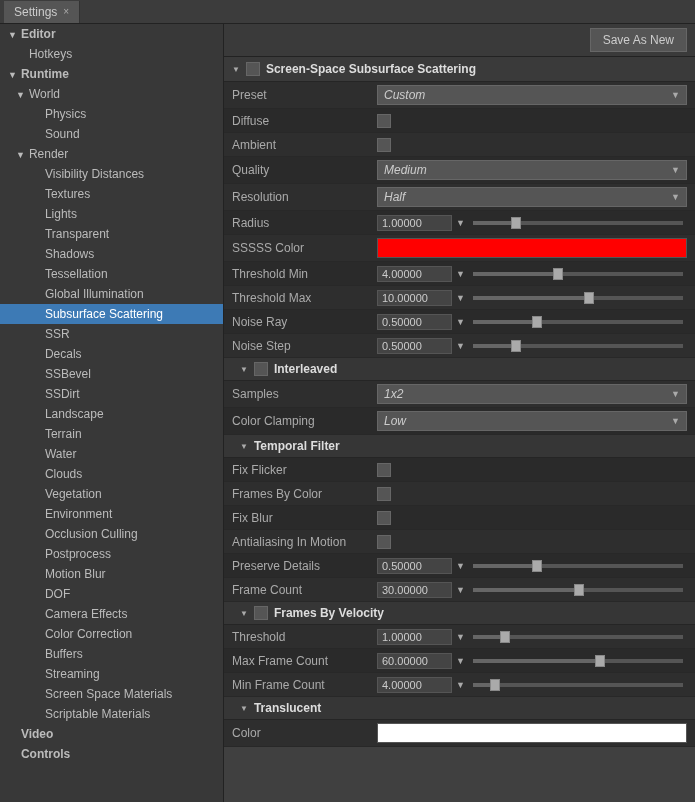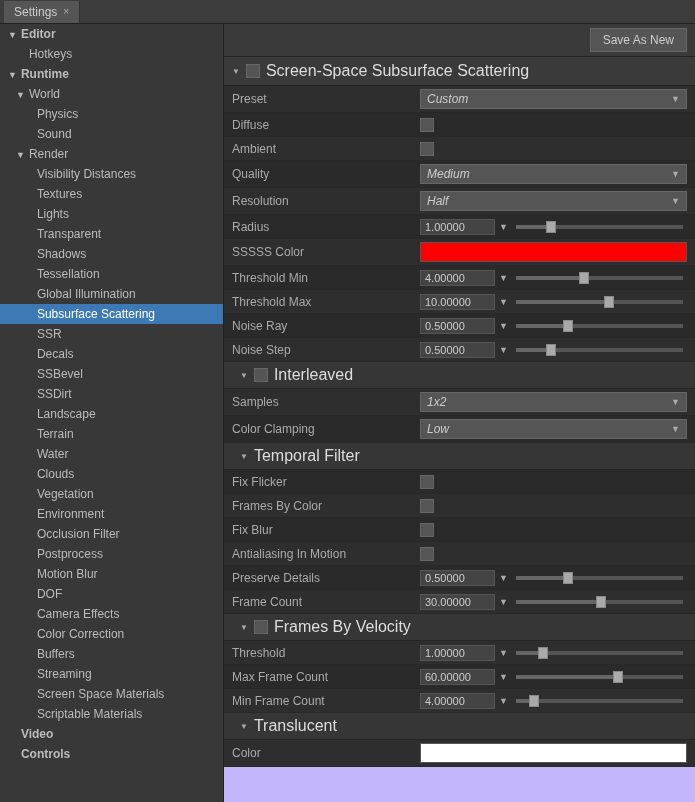--- a/index.html
+++ b/index.html
@@ -55,27 +55,27 @@
     }
     .sidebar-item {
       padding: 3px 8px;
       cursor: pointer;
       color: #bbb;
       white-space: nowrap;
     }
     .sidebar-item.selected { background: #3d7ab5; color: #fff; }
     .sidebar-item.level0 { font-weight: bold; padding-left: 8px; }
     .sidebar-item.level1 { padding-left: 16px; }
-    .sidebar-item.level2 { padding-left: 24px; }
+    .sidebar-item.level2 { padding-left: 32px; }
     .sidebar-arrow { margin-right: 4px; font-size: 9px; }
 
     
     .content {
       flex: 1;
-      background: #c4b5fd;
+      background: #404040;
       overflow-y: auto;
       padding: 0;
     }
 
     
     .toolbar {
       background: #3a3a3a;
       padding: 4px 8px;
       display: flex;
       justify-content: flex-end;
@@ -100,30 +100,29 @@
       border-bottom: 1px solid #252525;
       cursor: pointer;
     }
     .section-arrow { font-size: 9px; color: #aaa; }
     .section-checkbox {
       width: 14px; height: 14px;
       background: #555;
       border: 1px solid #666;
       display: inline-block;
     }
-    .section-title { font-weight: normal; color: #ddd; font-size: 16px; }
+    .section-title { font-weight: bold; color: #ddd; font-size: 12px; }
 
     
     .prop-row {
       display: flex;
       align-items: center;
       padding: 3px 8px;
       border-bottom: 1px solid #282828;
       min-height: 24px;
-      gap: 43px;
     }
     .prop-row:nth-child(even) { background: #2a2a2a; }
     .prop-row:nth-child(odd) { background: #2e2e2e; }
 
     .prop-label {
       width: 145px;
       color: #aaa;
       flex-shrink: 0;
       font-size: 12px;
     }
@@ -242,21 +241,21 @@
       <div class="sidebar-item level2"><span class="sidebar-arrow" style="visibility:hidden">▼</span><span>SSR</span></div>
       <div class="sidebar-item level2"><span class="sidebar-arrow" style="visibility:hidden">▼</span><span>Decals</span></div>
       <div class="sidebar-item level2"><span class="sidebar-arrow" style="visibility:hidden">▼</span><span>SSBevel</span></div>
       <div class="sidebar-item level2"><span class="sidebar-arrow" style="visibility:hidden">▼</span><span>SSDirt</span></div>
       <div class="sidebar-item level2"><span class="sidebar-arrow" style="visibility:hidden">▼</span><span>Landscape</span></div>
       <div class="sidebar-item level2"><span class="sidebar-arrow" style="visibility:hidden">▼</span><span>Terrain</span></div>
       <div class="sidebar-item level2"><span class="sidebar-arrow" style="visibility:hidden">▼</span><span>Water</span></div>
       <div class="sidebar-item level2"><span class="sidebar-arrow" style="visibility:hidden">▼</span><span>Clouds</span></div>
       <div class="sidebar-item level2"><span class="sidebar-arrow" style="visibility:hidden">▼</span><span>Vegetation</span></div>
       <div class="sidebar-item level2"><span class="sidebar-arrow" style="visibility:hidden">▼</span><span>Environment</span></div>
-      <div class="sidebar-item level2"><span class="sidebar-arrow" style="visibility:hidden">▼</span><span>Occlusion Filter</span></div>
+      <div class="sidebar-item level2"><span class="sidebar-arrow" style="visibility:hidden">▼</span><span>Occlusion Culling</span></div>
       <div class="sidebar-item level2"><span class="sidebar-arrow" style="visibility:hidden">▼</span><span>Postprocess</span></div>
       <div class="sidebar-item level2"><span class="sidebar-arrow" style="visibility:hidden">▼</span><span>Motion Blur</span></div>
       <div class="sidebar-item level2"><span class="sidebar-arrow" style="visibility:hidden">▼</span><span>DOF</span></div>
       <div class="sidebar-item level2"><span class="sidebar-arrow" style="visibility:hidden">▼</span><span>Camera Effects</span></div>
       <div class="sidebar-item level2"><span class="sidebar-arrow" style="visibility:hidden">▼</span><span>Color Correction</span></div>
       <div class="sidebar-item level2"><span class="sidebar-arrow" style="visibility:hidden">▼</span><span>Buffers</span></div>
       <div class="sidebar-item level2"><span class="sidebar-arrow" style="visibility:hidden">▼</span><span>Streaming</span></div>
       <div class="sidebar-item level2"><span class="sidebar-arrow" style="visibility:hidden">▼</span><span>Screen Space Materials</span></div>
       <div class="sidebar-item level2"><span class="sidebar-arrow" style="visibility:hidden">▼</span><span>Scriptable Materials</span></div>
       <div class="sidebar-item level0"><span class="sidebar-arrow" style="visibility:hidden">▼</span><span>Video</span></div>

